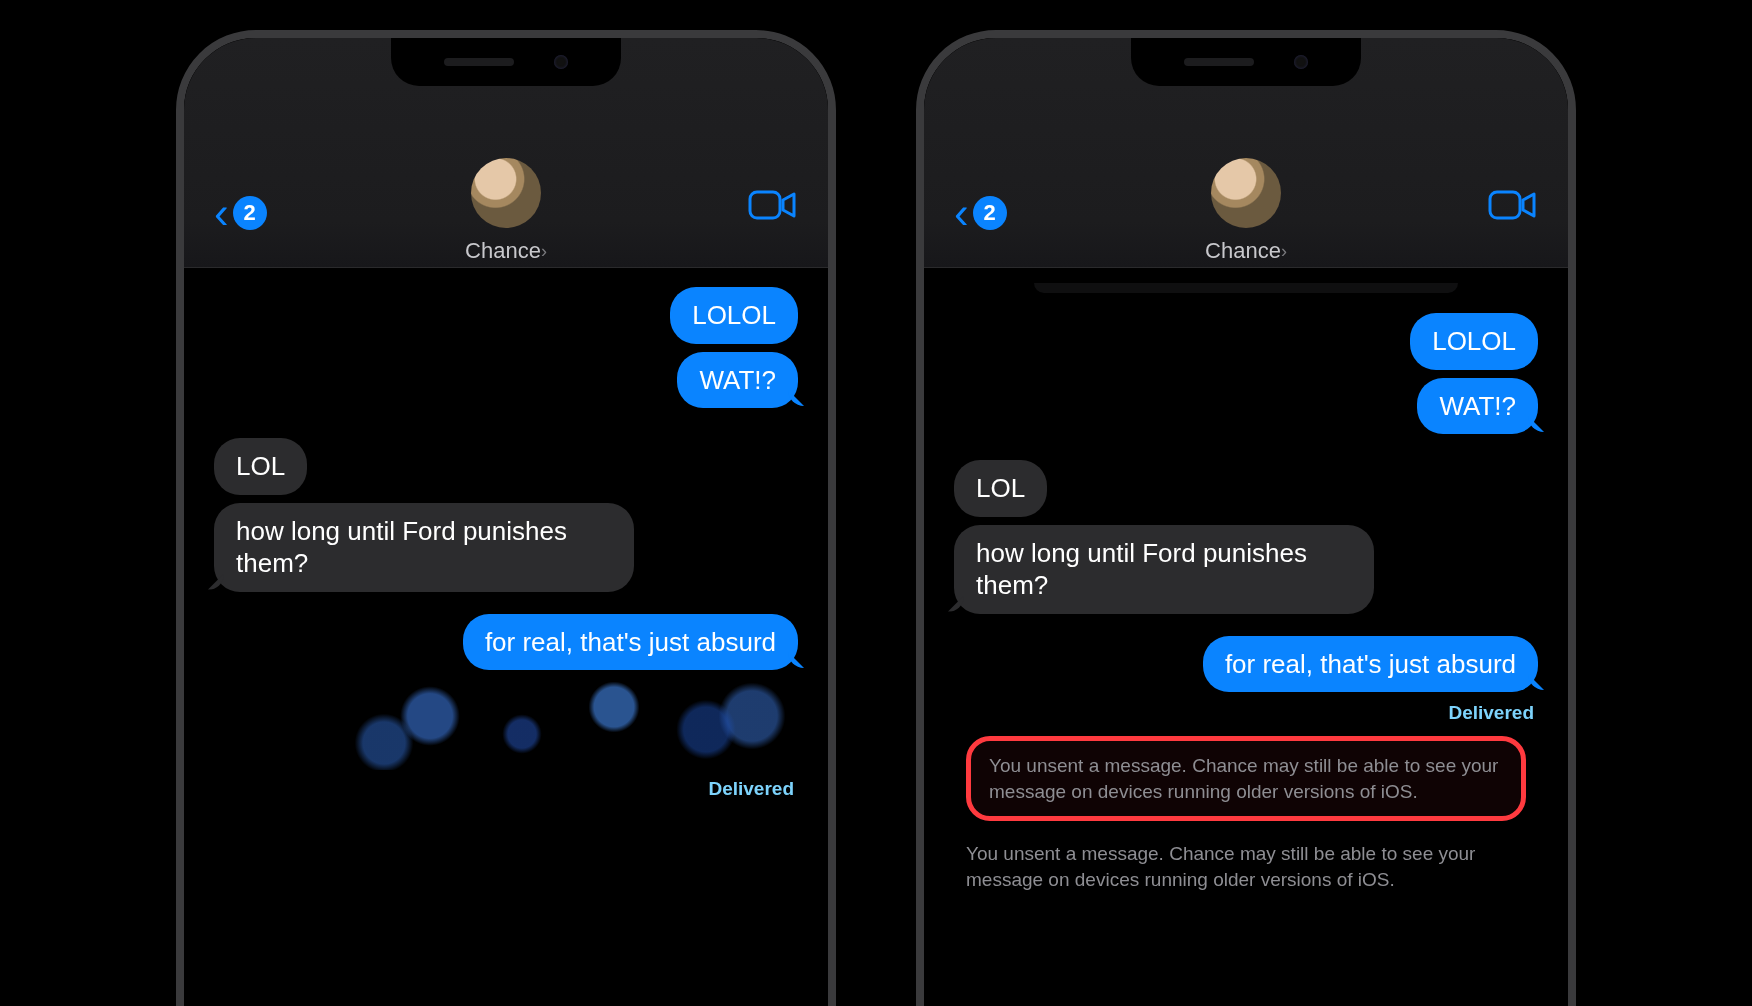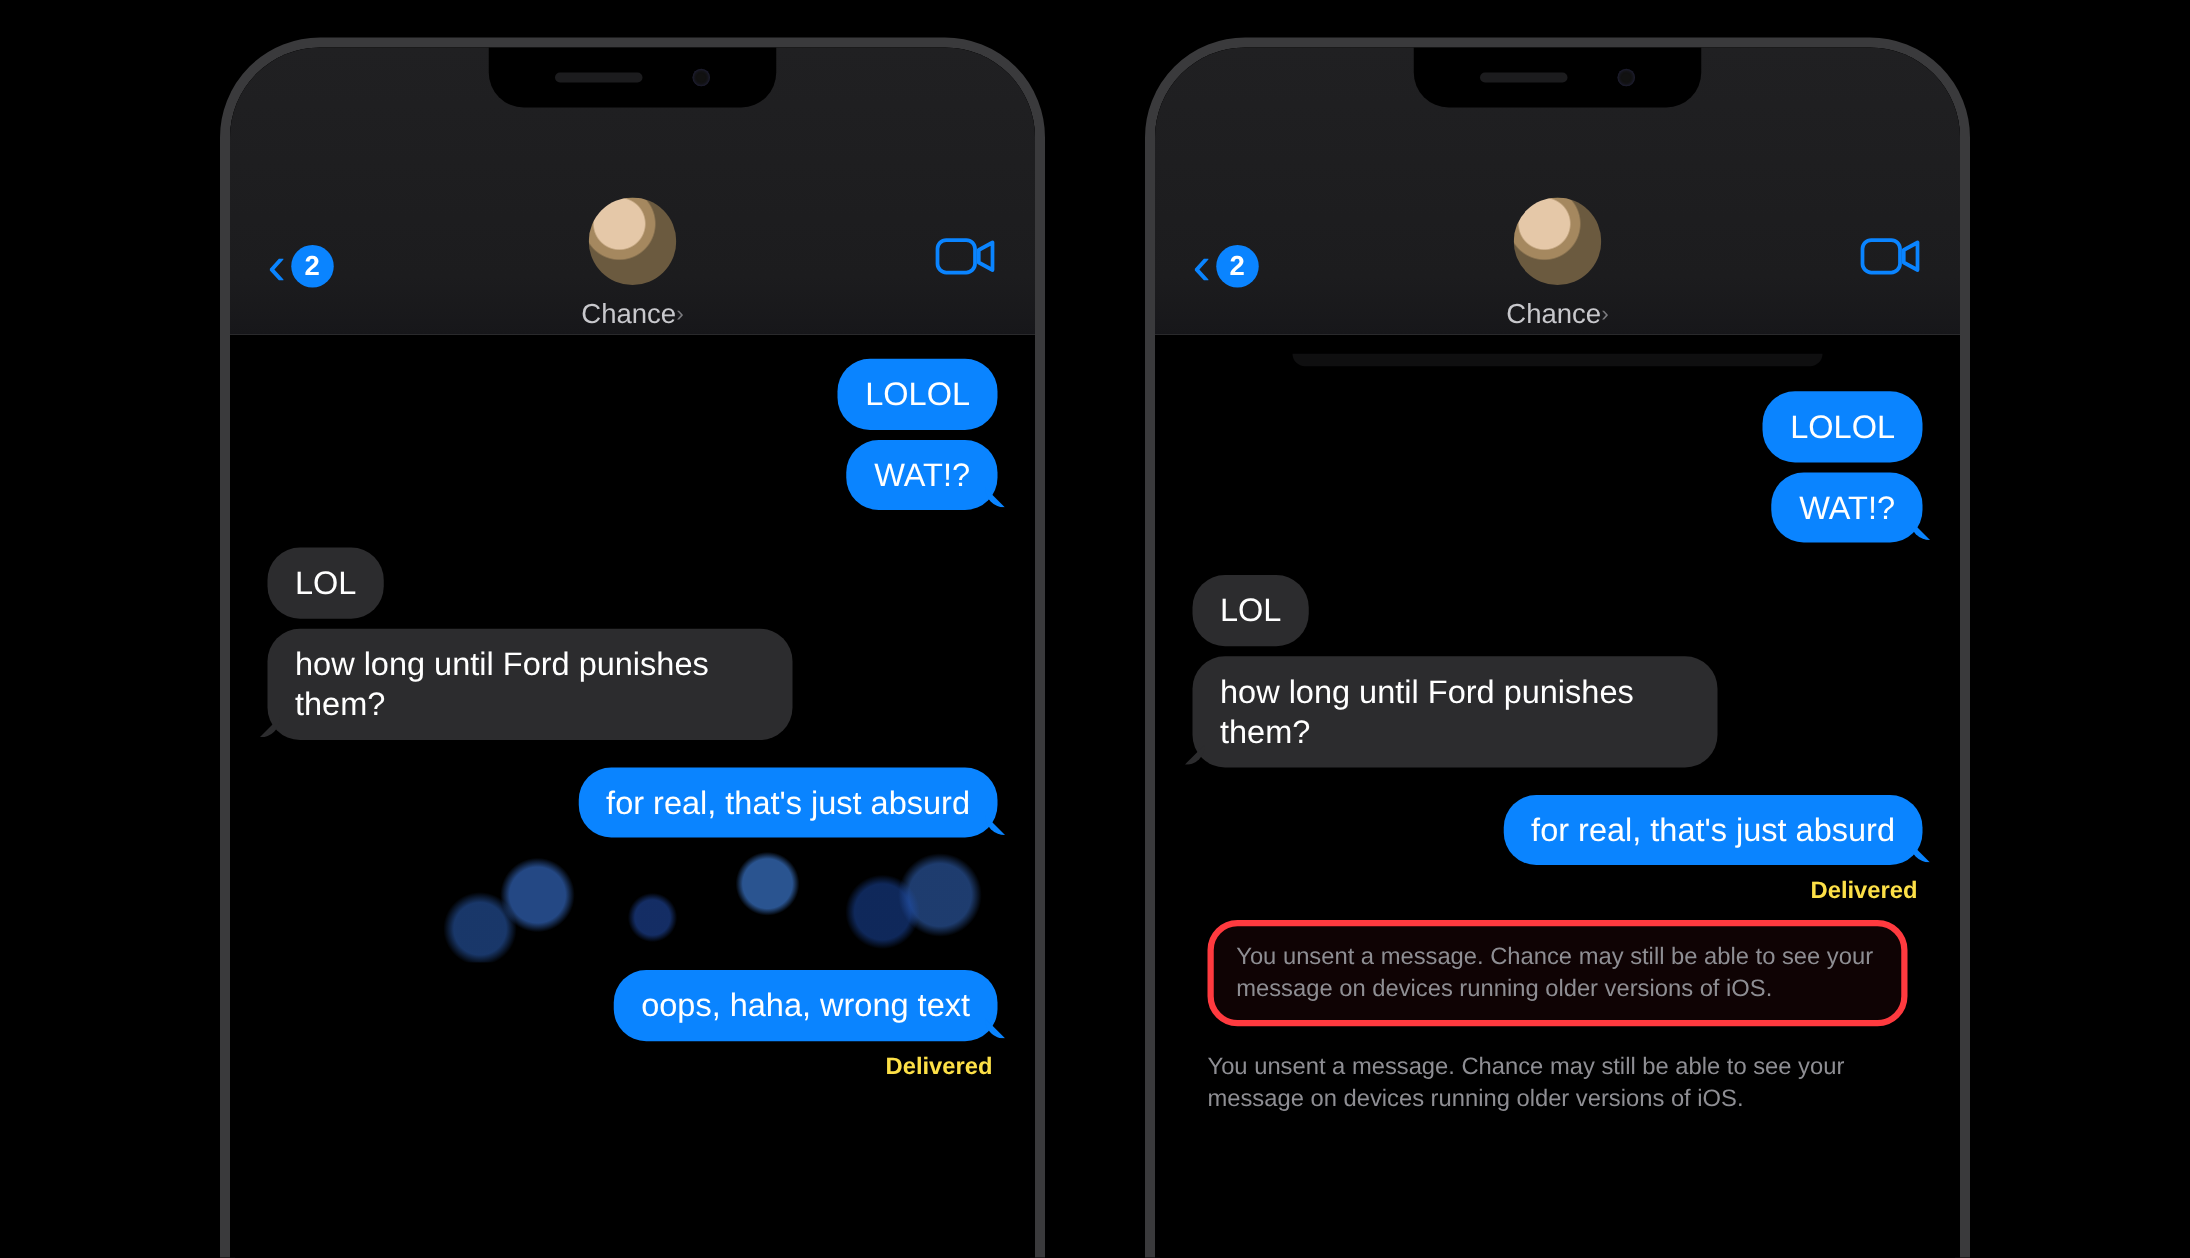--- a/index.html
+++ b/index.html
@@ -95,21 +95,21 @@
   .recv .bubble { background:#2c2c2e; border-radius:26px; }
   .tail-sent::after{
     content:""; position:absolute; right:-6px; bottom:2px; width:16px; height:16px;
     background:#0a84ff; border-bottom-left-radius:16px; clip-path: polygon(0 0, 100% 100%, 0 100%);
   }
   .tail-recv::after{
     content:""; position:absolute; left:-6px; bottom:2px; width:16px; height:16px;
     background:#2c2c2e; border-bottom-right-radius:16px; clip-path: polygon(100% 0, 100% 100%, 0 100%);
   }
   .delivered {
-    text-align:right; color:#fde047; font-size:19px; font-weight:600; margin:6px 4px 2px 0;
+    text-align:right; color:#7dd3fc; font-size:19px; font-weight:600; margin:6px 4px 2px 0;
   }
   .shatter {
     align-self:center; width:460px; height:90px; margin:6px 0 2px auto;
     background:
       radial-gradient(circle at 20% 40%, rgba(60,120,220,.6) 0 6%, transparent 8%),
       radial-gradient(circle at 40% 60%, rgba(40,90,200,.5) 0 5%, transparent 7%),
       radial-gradient(circle at 60% 30%, rgba(70,140,240,.6) 0 7%, transparent 9%),
       radial-gradient(circle at 80% 55%, rgba(30,80,180,.5) 0 6%, transparent 8%),
       radial-gradient(circle at 10% 70%, rgba(50,110,210,.5) 0 5%, transparent 7%),
       radial-gradient(circle at 90% 40%, rgba(60,120,220,.5) 0 6%, transparent 8%),
@@ -189,23 +189,20 @@
             <div class="bubble">LOL</div>
           </div>
         <div class="row recv">
             <div class="bubble tail-recv">how long until Ford punishes them?</div>
           </div>
         <div style="height:14px"></div>
         <div class="row sent">
             <div class="bubble tail-sent">for real, that's just absurd</div>
           </div>
         <div class="shatter"></div>
-        <div class="row sent">
-            <div class="bubble tail-sent">oops, haha, wrong text</div>
-          </div>
         <div class="delivered">Delivered</div>
       </div>
 
     </div>
   </div>
 
   <div class="phone">
     <div class="sidebtn sb-l1"></div>
       <div class="sidebtn sb-l2"></div>
       <div class="sidebtn sb-l3"></div>

